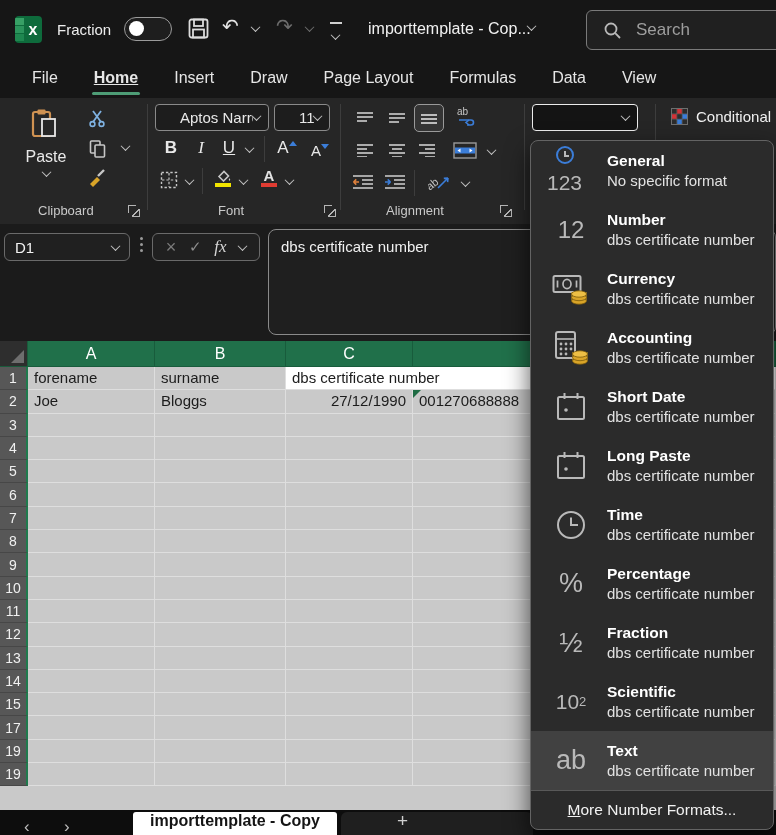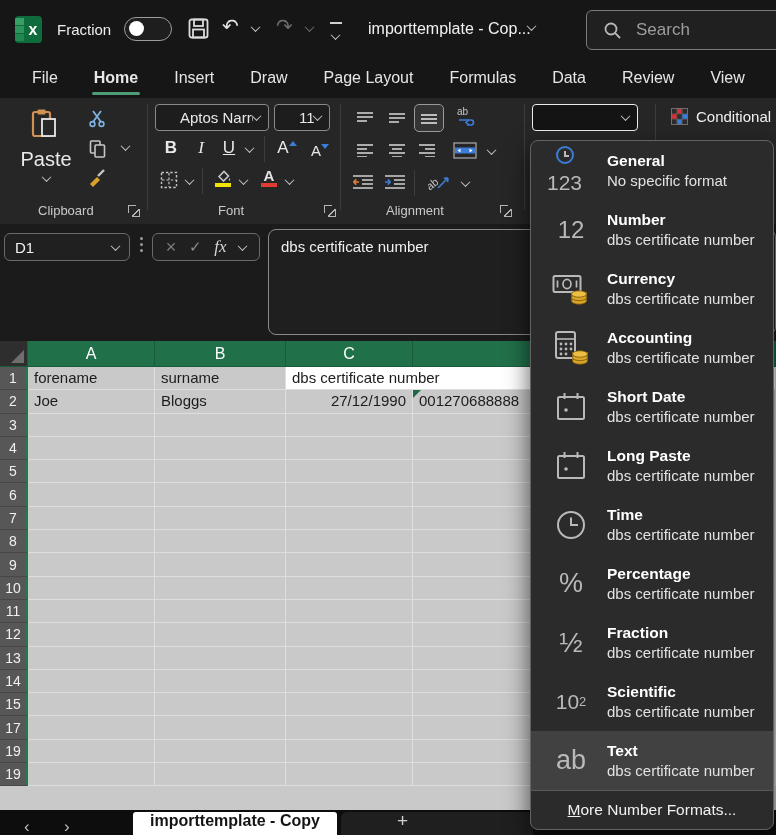--- a/index.html
+++ b/index.html
@@ -26,29 +26,29 @@
   .undo-glyph { font-size:20px; color:#e3e3e3; }
   .redo-glyph { font-size:20px; color:#6c6c6c; }
   .doc-title { position:absolute; left:368px; top:20px; color:#f1f1f1; font-size:16px; white-space:nowrap; }
   .title-chev { position:absolute; left:528px; top:24px; }
   .searchbox { position:absolute; left:586px; top:10px; width:260px; height:40px; border:1px solid #7a7a7a; border-radius:6px; background:#202020; display:flex; align-items:center; }
   .searchbox .stext { color:#9e9e9e; font-size:17px; margin-left:14px; }
 
   
   .ribtabs { position:absolute; left:0; top:60px; width:776px; height:38px; background:#161616; display:flex; align-items:center; padding-left:14px; gap:0; }
   .rtab { position:relative; color:#e6e6e6; font-size:16px; padding:8px 18px 10px 18px; white-space:nowrap; }
-  .rtab.active { font-weight:700; }
+  .rtab.active { font-weight:700;text-decoration:underline; }
   .rtab.active::after { content:''; position:absolute; left:16px; right:16px; bottom:2px; height:3px; border-radius:2px; background:#4e9d76; }
 
   
   .ribbon { position:absolute; left:0; top:98px; width:776px; height:126px; background:#262626; }
   .grp-divider { position:absolute; top:6px; width:1px; height:106px; background:#3d3d3d; }
   .grp-label { position:absolute; bottom:6px; color:#c9c9c9; font-size:13px; }
   .big-btn { position:absolute; left:16px; top:6px; width:60px; height:92px; display:flex; flex-direction:column; align-items:center; justify-content:flex-start; border-radius:4px; }
-  .big-btn .blabel { color:#e9e9e9; font-size:20px; margin-top:6px; }
+  .big-btn .blabel { color:#e9e9e9; font-size:16px; margin-top:6px; }
   .mini { position:absolute; width:26px; height:24px; display:flex; align-items:center; justify-content:center; border-radius:3px; }
   .combo { position:absolute; height:27px; background:#1d1d1d; border:1px solid #8a8a8a; border-radius:4px; display:flex; align-items:center; color:#e8e8e8; font-size:15px; }
   .combo .cval { margin-left:24px; flex:1; white-space:nowrap; overflow:hidden;text-align:right; }
   .combo .chev { margin-right:8px; }
   .fmt-combo { border:1.8px solid #ececec; background:#141414; }
   .txt-btn { color:#e8e8e8; font-size:17px; }
   .colorbar { display:block; width:16px; height:4px; margin-top:1px; }
   .cond-fmt { position:absolute; left:670px; top:9px; display:flex; align-items:center; gap:7px; color:#f0f0f0; font-size:15px; white-space:nowrap; }
 
   
@@ -155,21 +155,20 @@
       <div class="rtab"><span>Insert</span></div>
 
       <div class="rtab"><span>Draw</span></div>
 
       <div class="rtab"><span>Page Layout</span></div>
 
       <div class="rtab"><span>Formulas</span></div>
 
       <div class="rtab"><span>Data</span></div>
 
-      <div class="rtab"><span>Review</span></div>
 
       <div class="rtab"><span>View</span></div>
 
       <div class="rtab"></div>
     </div>
 
   <div class="ribbon">
 
     <div class="big-btn">
       <svg width="30" height="34" viewBox="0 0 30 34" style="margin-top:4px;">

